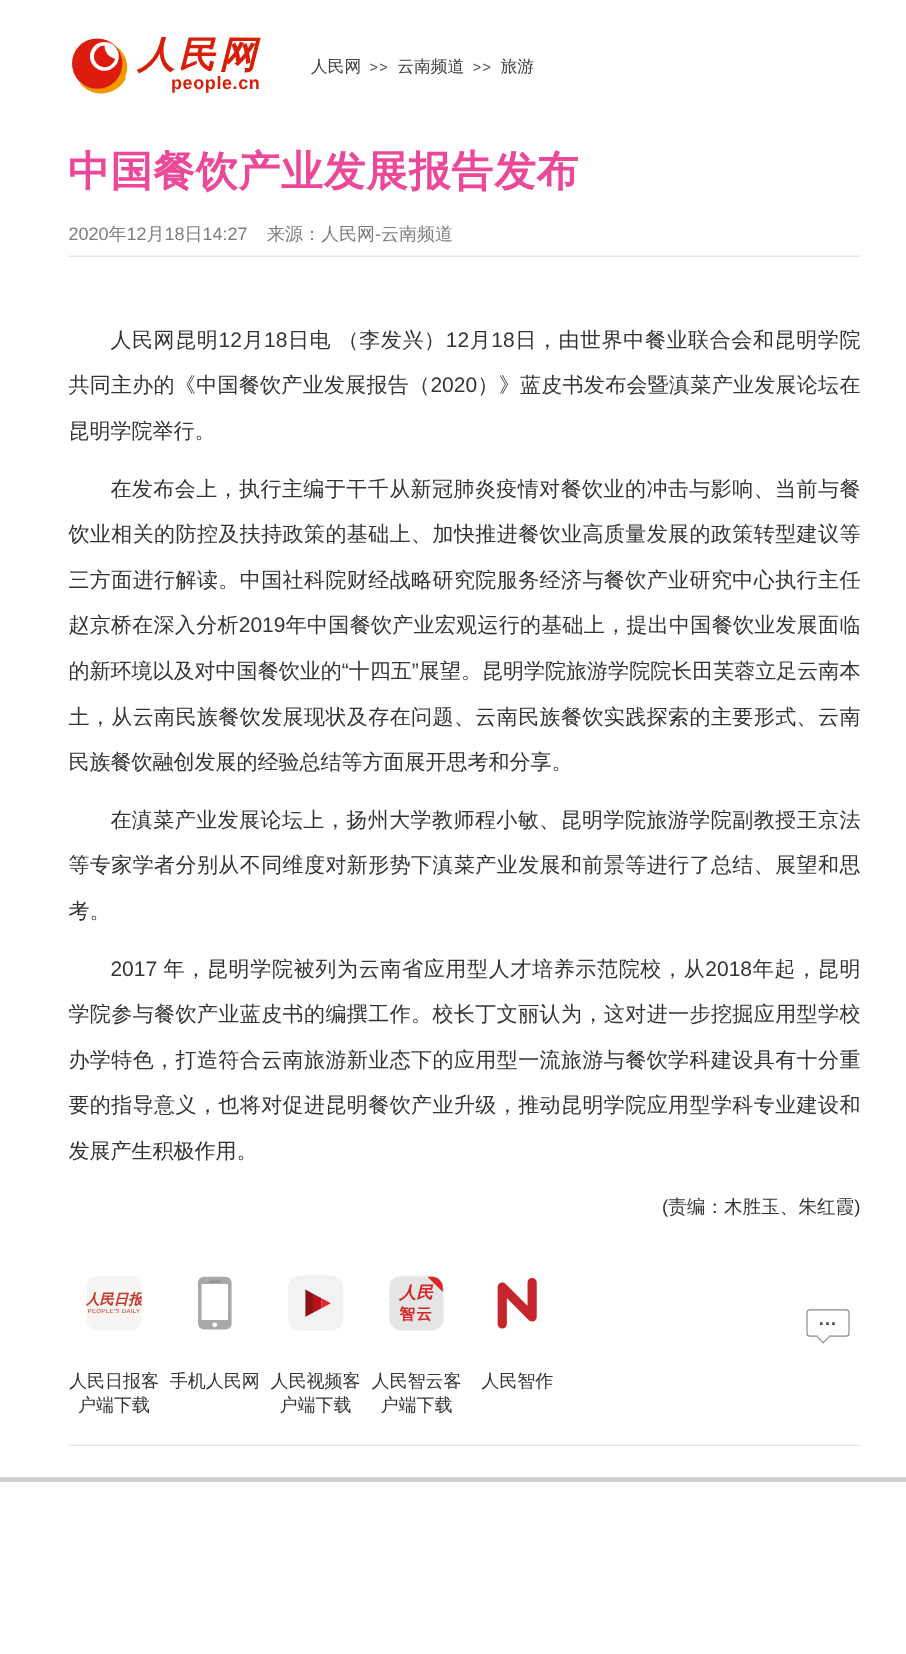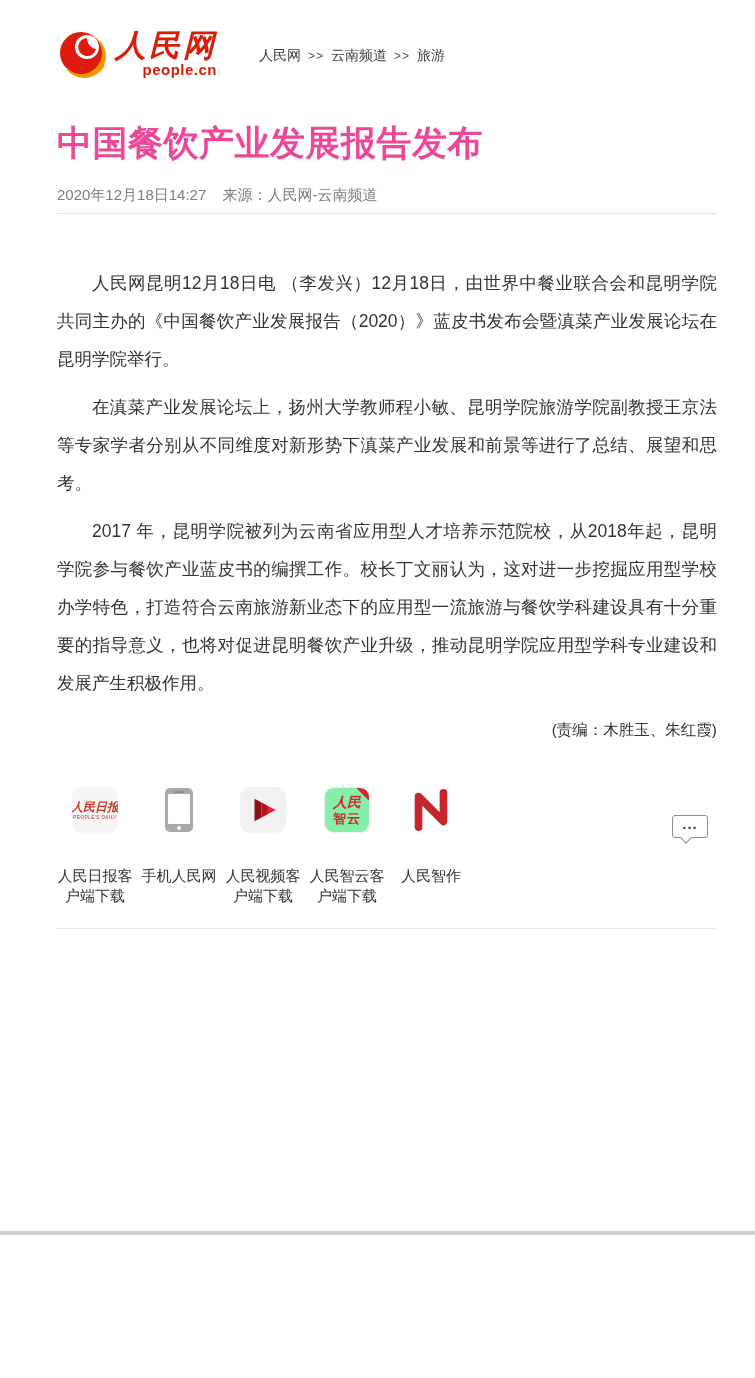--- a/index.html
+++ b/index.html
@@ -44,21 +44,21 @@
 
   .icon-rmrb { background:#f6f5f3; flex-direction:column; }
   .rmrb-cn { color:#c5372c; font-size:12px; font-weight:bold; font-style:italic; line-height:14px; white-space:nowrap; font-family:"Liberation Serif","DejaVu Serif",serif; }
   .rmrb-en { color:#c5372c; font-size:5px; line-height:7px; letter-spacing:.3px; white-space:nowrap; }
   .icon-phone { background:transparent; }
   .phone-body { width:28px; height:44px; background:#a9a9a9; border-radius:5px; position:relative; }
   .phone-screen { position:absolute; left:3px; right:3px; top:6px; bottom:8px; background:#fff; border-radius:1px; }
   .phone-dot { position:absolute; left:50%; bottom:2.5px; width:4px; height:4px; margin-left:-2px; background:#fff; border-radius:50%; }
   .phone-slit { position:absolute; left:50%; top:2.5px; width:10px; height:2px; margin-left:-5px; background:#8f8f8f; border-radius:1px; }
   .icon-video { background:#f2f2f2; }
-  .icon-zhiyun { background:#86efac; border:1px solid #f0eeee; flex-direction:column; }
+  .icon-zhiyun { background:#e5e5e5; border:1px solid #f0eeee; flex-direction:column; }
   .zhiyun-ribbon { position:absolute; top:-9px; right:-9px; width:18px; height:18px; background:#d6262a; transform:rotate(45deg); }
   .zhiyun-l1 { color:#d6262a; font-size:14px; font-weight:bold; font-style:italic; line-height:16px; font-family:"Liberation Serif","DejaVu Serif",serif; }
   .zhiyun-l2 { color:#d6262a; font-size:13px; font-weight:bold; line-height:15px; letter-spacing:1px; }
   .icon-liuyan { background:#e23a30; }
   .icon-zhizuo { background:transparent; }
 
   .more-btn { position:absolute; right:9px; top:28px; width:36px; height:23px; background:#fff; border:1px solid #8c8c8c; border-radius:3px; cursor:pointer; font-family:inherit; }
   .more-btn .dots { display:block; margin-top:-7px; font-size:15px; font-weight:bold; color:#444; letter-spacing:1px; text-align:center; }
   .more-btn::after { content:""; position:absolute; left:9px; bottom:-4.5px; width:7px; height:7px; background:#fff; border-right:1px solid #8c8c8c; border-bottom:1px solid #8c8c8c; transform:rotate(45deg); }
 
@@ -95,20 +95,21 @@
     <div class="meta">
       <div class="meta-left">
         <span>2020年12月18日14:27</span>
         <span class="src-label">来源：</span><a>人民网-云南频道</a>
       </div>
     </div>
     <div class="divider"></div>
 
     <article class="article">
       <p>人民网昆明12月18日电 （李发兴）12月18日，由世界中餐业联合会和昆明学院共同主办的《中国餐饮产业发展报告（2020）》蓝皮书发布会暨滇菜产业发展论坛在昆明学院举行。</p>
+      <p>在发布会上，执行主编于干千从新冠肺炎疫情对餐饮业的冲击与影响、当前与餐饮业相关的防控及扶持政策的基础上、加快推进餐饮业高质量发展的政策转型建议等三方面进行解读。中国社科院财经战略研究院服务经济与餐饮产业研究中心执行主任赵京桥在深入分析2019年中国餐饮产业宏观运行的基础上，提出中国餐饮业发展面临的新环境以及对中国餐饮业的“十四五”展望。昆明学院旅游学院院长田芙蓉立足云南本土，从云南民族餐饮发展现状及存在问题、云南民族餐饮实践探索的主要形式、云南民族餐饮融创发展的经验总结等方面展开思考和分享。</p>
       <p>在滇菜产业发展论坛上，扬州大学教师程小敏、昆明学院旅游学院副教授王京法等专家学者分别从不同维度对新形势下滇菜产业发展和前景等进行了总结、展望和思考。</p>
       <p>2017 年，昆明学院被列为云南省应用型人才培养示范院校，从2018年起，昆明学院参与餐饮产业蓝皮书的编撰工作。校长丁文丽认为，这对进一步挖掘应用型学校办学特色，打造符合云南旅游新业态下的应用型一流旅游与餐饮学科建设具有十分重要的指导意义，也将对促进昆明餐饮产业升级，推动昆明学院应用型学科专业建设和发展产生积极作用。</p>
       <div class="editor-note">(责编：木胜玉、朱红霞)</div>
     </article>
 
     <div class="apps">
 
       <a class="app">
         <span class="app-icon icon-rmrb">
           <span class="rmrb-cn">人民日报</span>

